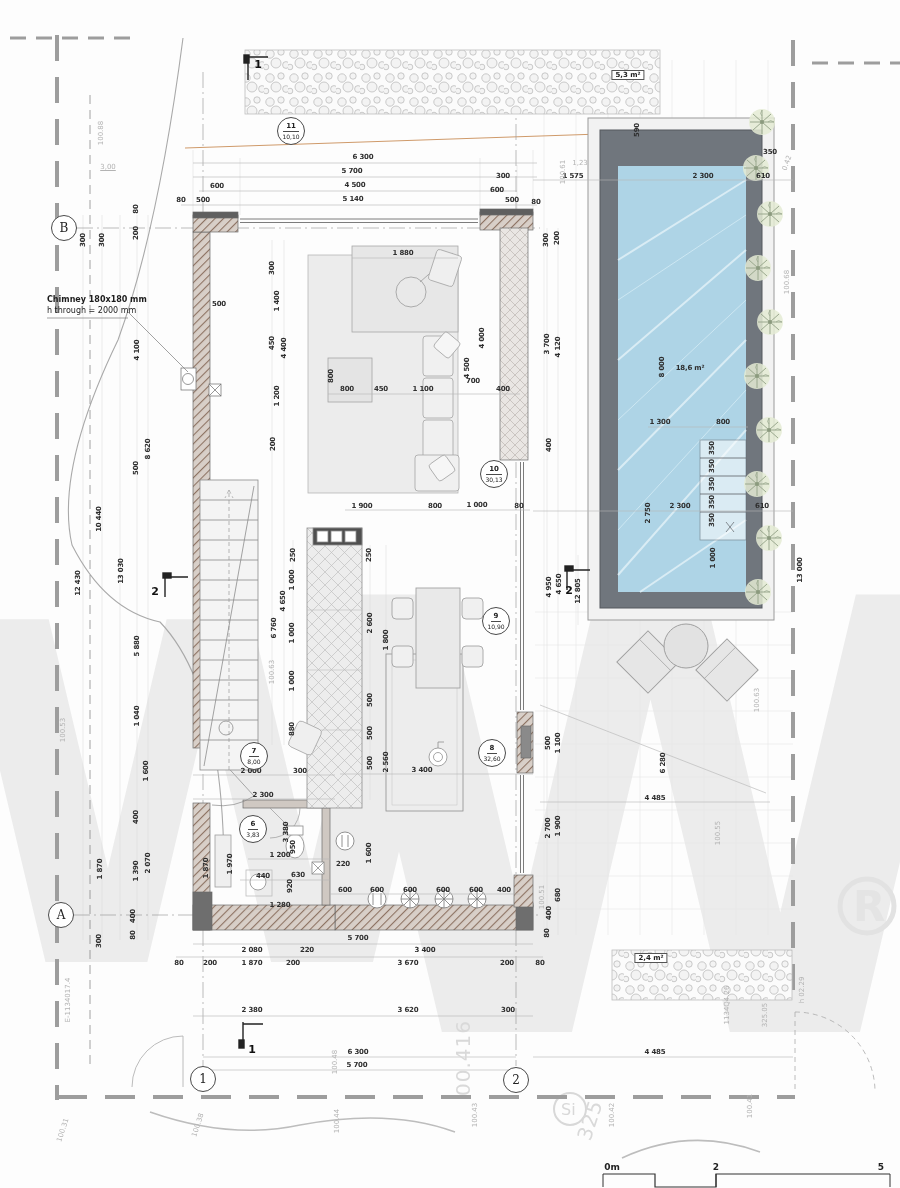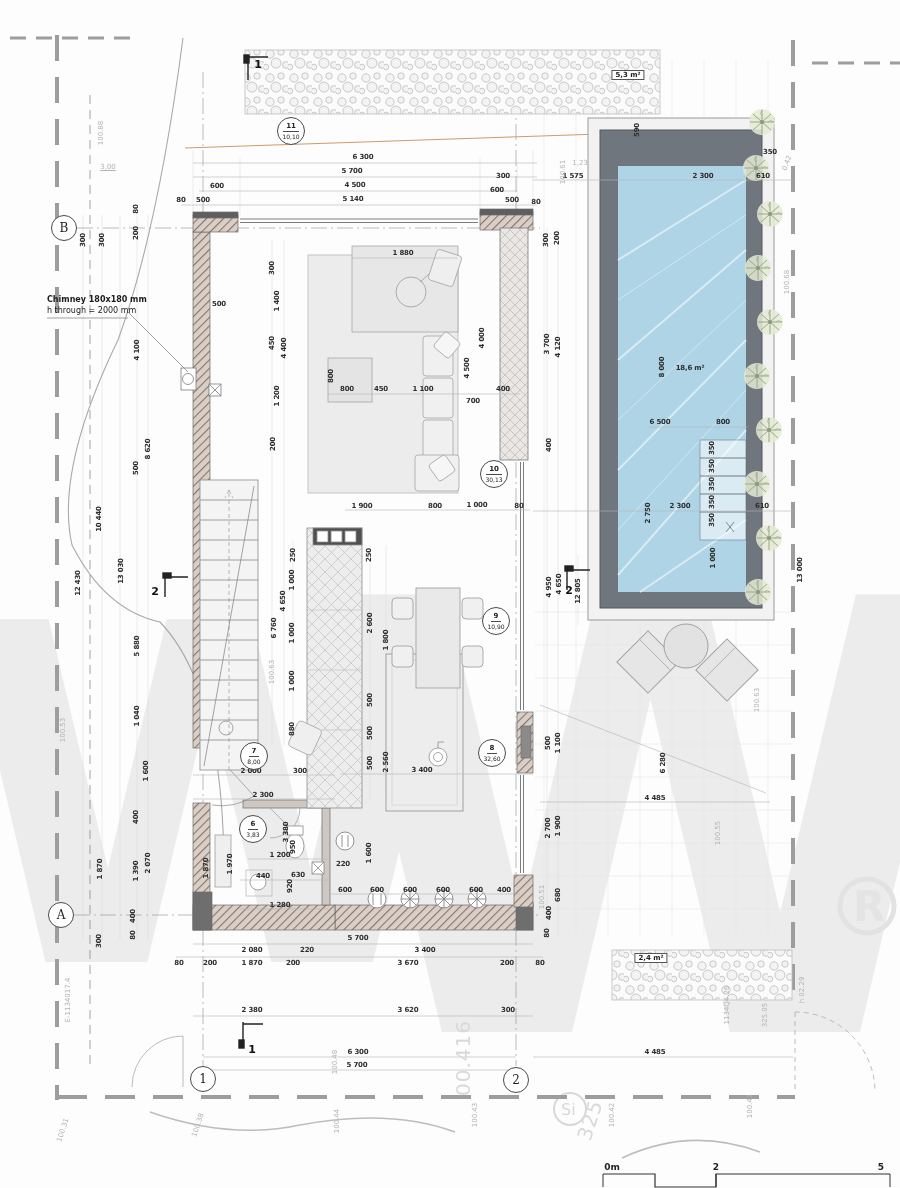--- a/index.html
+++ b/index.html
@@ -354,21 +354,21 @@
       <span class="dim" style="left: 292px; top: 580px; transform: translate(-50%, -50%) rotate(-90deg);">1 000</span>
       <span class="dim" style="left: 283px; top: 601px; transform: translate(-50%, -50%) rotate(-90deg);">4 650</span>
       <span class="dim" style="left: 274px; top: 628px; transform: translate(-50%, -50%) rotate(-90deg);">6 760</span>
       <span class="dim" style="left: 292px; top: 633px; transform: translate(-50%, -50%) rotate(-90deg);">1 000</span>
       <span class="dim" style="left: 292px; top: 681px; transform: translate(-50%, -50%) rotate(-90deg);">1 000</span>
       <span class="dim" style="left: 292px; top: 729px; transform: translate(-50%, -50%) rotate(-90deg);">880</span>
       <span class="dim" style="left: 403px; top: 253px; transform: translate(-50%, -50%);">1 880</span>
       <span class="dim" style="left: 347px; top: 389px; transform: translate(-50%, -50%);">800</span>
       <span class="dim" style="left: 381px; top: 389px; transform: translate(-50%, -50%);">450</span>
       <span class="dim" style="left: 423px; top: 389px; transform: translate(-50%, -50%);">1 100</span>
-      <span class="dim" style="left: 473px; top: 401px; transform: translate(-50%, -50%);">700</span>
+      <span class="dim" style="left: 473px; top: 381px; transform: translate(-50%, -50%);">700</span>
       <span class="dim" style="left: 503px; top: 389px; transform: translate(-50%, -50%);">400</span>
       <span class="dim" style="left: 331px; top: 376px; transform: translate(-50%, -50%) rotate(-90deg);">800</span>
       <span class="dim" style="left: 467px; top: 368px; transform: translate(-50%, -50%) rotate(-90deg);">4 500</span>
       <span class="dim" style="left: 482px; top: 338px; transform: translate(-50%, -50%) rotate(-90deg);">4 000</span>
       <span class="dim" style="left: 547px; top: 344px; transform: translate(-50%, -50%) rotate(-90deg);">3 700</span>
       <span class="dim" style="left: 558px; top: 347px; transform: translate(-50%, -50%) rotate(-90deg);">4 120</span>
       <span class="dim" style="left: 546px; top: 240px; transform: translate(-50%, -50%) rotate(-90deg);">300</span>
       <span class="dim" style="left: 557px; top: 238px; transform: translate(-50%, -50%) rotate(-90deg);">200</span>
       <span class="dim" style="left: 549px; top: 445px; transform: translate(-50%, -50%) rotate(-90deg);">400</span>
       <span class="dim" style="left: 362px; top: 506px; transform: translate(-50%, -50%);">1 900</span>
@@ -400,21 +400,21 @@
       <span class="dim" style="left: 548px; top: 743px; transform: translate(-50%, -50%) rotate(-90deg);">500</span>
       <span class="dim" style="left: 558px; top: 743px; transform: translate(-50%, -50%) rotate(-90deg);">1 100</span>
       <span class="dim" style="left: 663px; top: 763px; transform: translate(-50%, -50%) rotate(-90deg);">6 280</span>
       <span class="dim" style="left: 655px; top: 798px; transform: translate(-50%, -50%);">4 485</span>
       <span class="dim" style="left: 548px; top: 828px; transform: translate(-50%, -50%) rotate(-90deg);">2 700</span>
       <span class="dim" style="left: 558px; top: 826px; transform: translate(-50%, -50%) rotate(-90deg);">1 900</span>
       <span class="dim" style="left: 558px; top: 895px; transform: translate(-50%, -50%) rotate(-90deg);">680</span>
       <span class="dim" style="left: 549px; top: 913px; transform: translate(-50%, -50%) rotate(-90deg);">400</span>
       <span class="dim" style="left: 547px; top: 933px; transform: translate(-50%, -50%) rotate(-90deg);">80</span>
       <span class="dim" style="left: 662px; top: 367px; transform: translate(-50%, -50%) rotate(-90deg);">8 000</span>
-      <span class="dim" style="left: 660px; top: 422px; transform: translate(-50%, -50%);">6 500</span>
+      <span class="dim" style="left: 660px; top: 422px; transform: translate(-50%, -50%);">1 300</span>
       <span class="dim" style="left: 723px; top: 422px; transform: translate(-50%, -50%);">800</span>
       <span class="dim" style="left: 680px; top: 506px; transform: translate(-50%, -50%);">2 300</span>
       <span class="dim" style="left: 648px; top: 513px; transform: translate(-50%, -50%) rotate(-90deg);">2 750</span>
       <span class="dim" style="left: 762px; top: 506px; transform: translate(-50%, -50%);">610</span>
       <span class="dim" style="left: 713px; top: 558px; transform: translate(-50%, -50%) rotate(-90deg);">1 000</span>
       <span class="dim" style="left: 712px; top: 448px; transform: translate(-50%, -50%) rotate(-90deg);">350</span>
       <span class="dim" style="left: 712px; top: 466px; transform: translate(-50%, -50%) rotate(-90deg);">350</span>
       <span class="dim" style="left: 712px; top: 484px; transform: translate(-50%, -50%) rotate(-90deg);">350</span>
       <span class="dim" style="left: 712px; top: 502px; transform: translate(-50%, -50%) rotate(-90deg);">350</span>
       <span class="dim" style="left: 712px; top: 520px; transform: translate(-50%, -50%) rotate(-90deg);">350</span>

